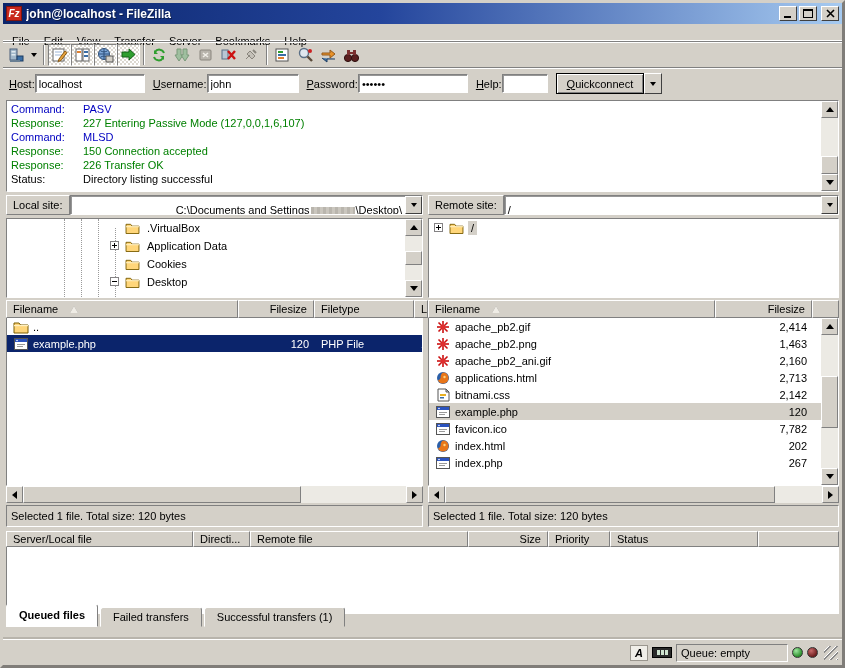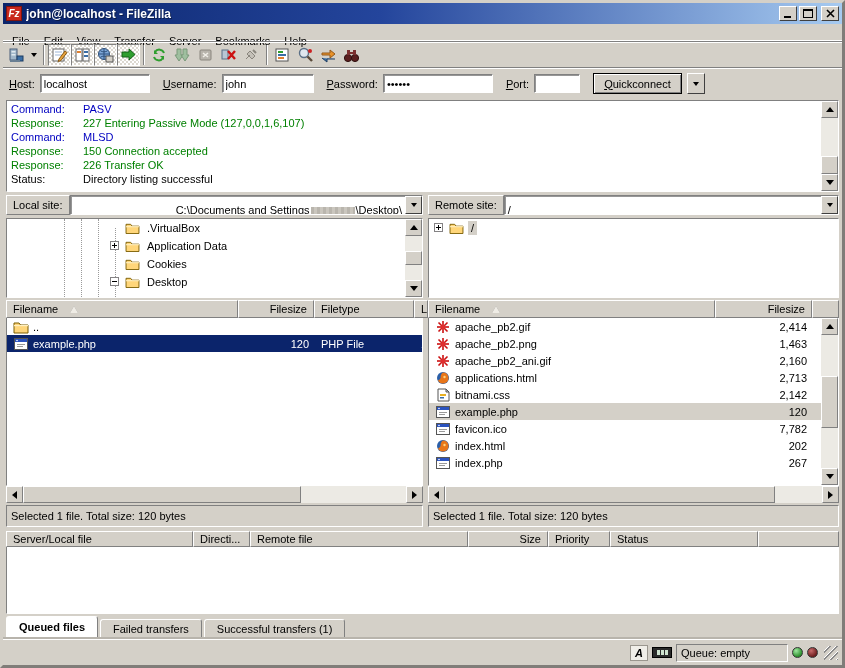--- a/index.html
+++ b/index.html
@@ -41,21 +41,21 @@
   .tbtn.pressed { border-color:#808080 #fff #fff #808080;
           background: conic-gradient(#fff 25%, #dcd8d0 0 50%, #fff 0 75%, #dcd8d0 0) 0 0/4px 4px; }
   .tbtn svg { display:block; }
   .tb-drop { width:12px; height:22px; display:flex; align-items:center; justify-content:center; }
   .tsep { width:2px; height:20px; margin:0 3px;
           border-left:1px solid #808080; border-right:1px solid #fff; }
   .tri-down { width:0; height:0; border-left:3px solid transparent; border-right:3px solid transparent;
               border-top:4px solid #000; }
 
   
-  .quickbar { height:30px; display:flex; align-items:center; padding:0 6px; gap:5px;
+  .quickbar { height:30px; display:flex; align-items:center; padding:0 6px; 
               border-top:1px solid #fff; flex:0 0 auto; }
   .q-label { display:inline-block; }
   .accel::first-letter { text-decoration:underline; }
   .q-input { height:19px; font:11px "Liberation Sans",sans-serif; padding:1px 3px; outline:none; }
   .qc-btn { height:21px; padding:2px 10px; font:11px "Liberation Sans",sans-serif;
             border:1px solid #000; box-shadow: inset 1px 1px 0 #fff, inset -1px -1px 0 #808080;
             background:#d4d0c8; }
   .qc-drop { width:18px; height:21px; display:flex; align-items:center; justify-content:center;
              border:1px solid; border-color:#fff #404040 #404040 #fff; background:#d4d0c8; }
 
@@ -142,21 +142,21 @@
   .rc-fill { flex:1; }
 
   
   .queue { margin:4px 3px 0 3px; display:flex; flex-direction:column; flex:1; min-height:0; }
   .q-header { height:16px; display:flex; flex:0 0 auto;text-align:right; }
   .qc0 { width:187px; } .qc1 { width:57px; } .qc2 { width:218px; } .qc3 { width:80px; }
   .qc4 { width:62px; } .qc5 { width:148px; } .qc6 { flex:1; }
   .q-body { flex:1; background:#fff; border:1px solid; border-color:#808080 #fff #fff #808080; border-top:none; }
 
   
-  .tabs { height:25px; display:flex; align-items:flex-end; padding:2px 3px 0 3px; gap:2px; flex:0 0 auto; }
+  .tabs { height:25px; display:flex; align-items:flex-end; padding:2px 3px 12px 3px; gap:2px; flex:0 0 auto; }
   .tab { padding:3px 12px 4px 12px; border:1px solid; border-color:#fff #808080 transparent #fff;
          border-top-left-radius:3px; border-top-right-radius:3px; background:#d4d0c8; height:20px; }
   .tab.active { background:#fff; font-weight:bold; height:23px; padding-top:4px; }
 
   
   .statusbar { height:26px; display:flex; align-items:center; justify-content:flex-end;
                gap:4px; padding:2px 4px 2px 4px; border-top:1px solid #fff;
                box-shadow:0 -2px 0 #b8b4ac; flex:0 0 auto; }
   .sb-icon { width:18px; height:16px; display:flex; align-items:center; justify-content:center;
              border:1px solid #9a968e; background:#f0eee8; font-weight:bold; font-style:italic; font-size:11px; }
@@ -354,21 +354,21 @@
     </span>
   </div>
 
   <div class="quickbar">
     <span class="q-label accel">Host:</span>
     <input class="q-input field" style="width: 110px;" value="localhost">
     <span class="q-label accel" style="margin-left:8px">Username:</span>
     <input class="q-input field" style="width: 92px;" value="john">
     <span class="q-label accel" style="margin-left:8px">Password:</span>
     <input class="q-input field" style="width: 110px;" value="••••••">
-    <span class="q-label accel" style="margin-left:8px">Port:</span>
+    <span class="q-label accel" style="margin-left:8px">Help:</span>
     <input class="q-input field" style="width: 46px;" value="">
     <button class="qc-btn accel" style="margin-left:8px">Quickconnect</button>
     <span class="qc-drop">
         <span class="tri-down"></span>
       </span>
   </div>
 
   <div class="logwrap">
     <div class="logbody">
       <div class="logrow">

